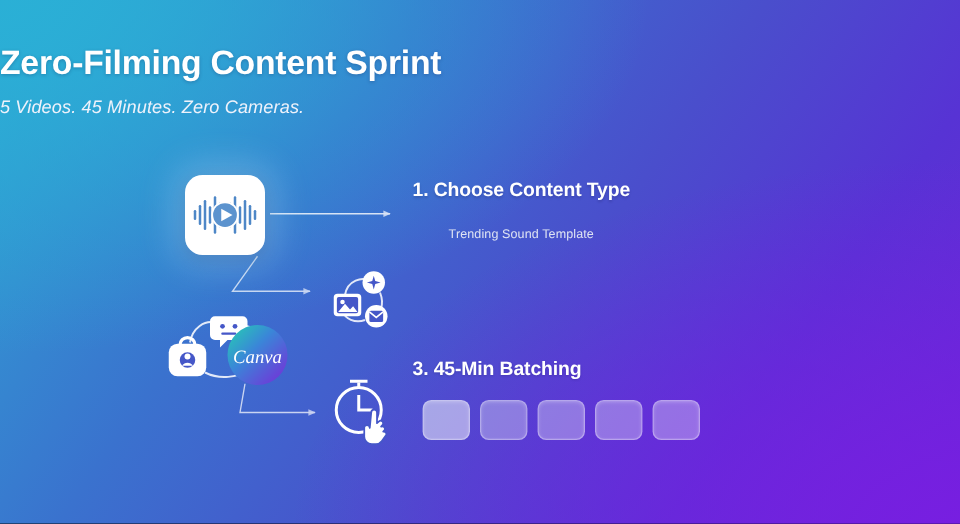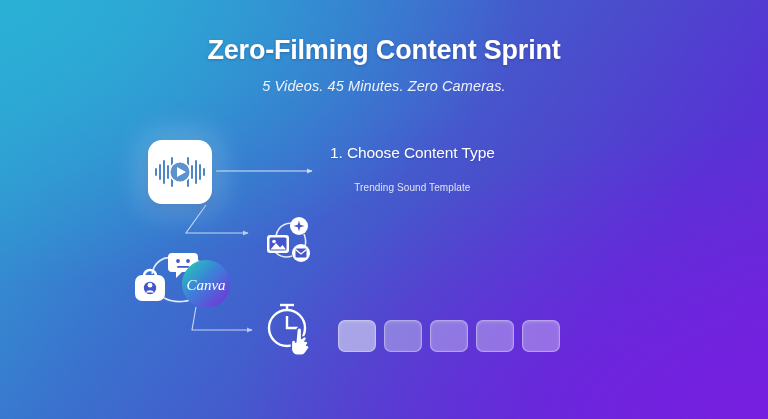--- a/index.html
+++ b/index.html
@@ -20,21 +20,21 @@
       radial-gradient(130% 130% at 0% 0%, rgba(42,176,214,0.98) 0%, rgba(42,176,214,0.0) 52%),
       linear-gradient(125deg, #2EA9D4 0%, #3A72CE 32%, #4A4ECC 58%, #5733D4 78%, #6A27D8 100%);
   }
 
   
   .header {
     position: absolute;
     top: 36px;
     left: 0;
     width: 768px;
-    text-align: center;
+    text-align: left;
   }
   .title {
     font-size: 27px;
     font-weight: bold;
     color: #ffffff;
     letter-spacing: -0.2px;
     line-height: 1.1;
     text-shadow: 0 1px 3px rgba(20,20,70,0.25);
   }
   .subtitle {
@@ -78,21 +78,21 @@
   .cluster-blueprint { left: 258px; top: 216px; }
   .cluster-tools     { left: 132px; top: 252px; }
   .cluster-timer     { left: 262px; top: 300px; }
 
   
   .step {
     position: absolute;
   }
   .step-title {
     font-size: 15.5px;
-    font-weight: normal;
+    font-weight: bold;
     color: #ffffff;
     letter-spacing: -0.1px;
     text-shadow: 0 1px 2px rgba(20,20,70,0.2);
   }
   .step-sub {
     margin-top: 20px;
     font-size: 10px;
     color: #dfe4f3;
     letter-spacing: 0.1px;
     text-align: center;
@@ -248,20 +248,23 @@
   </div>
 
   <div class="step step-1">
     <div class="step-title">1. Choose Content Type</div>
     <div class="step-sub">Trending Sound Template</div>
   </div>
 
   <div class="step step-2">
   </div>
 
+  <div class="step step-3">
+    <div class="step-title">3. 45-Min Batching</div>
+  </div>
 
   <div class="tiles">
     <div class="tile tile-active"></div>
     <div class="tile"></div>
     <div class="tile"></div>
     <div class="tile"></div>
     <div class="tile"></div>
   </div>
 
 </div>

